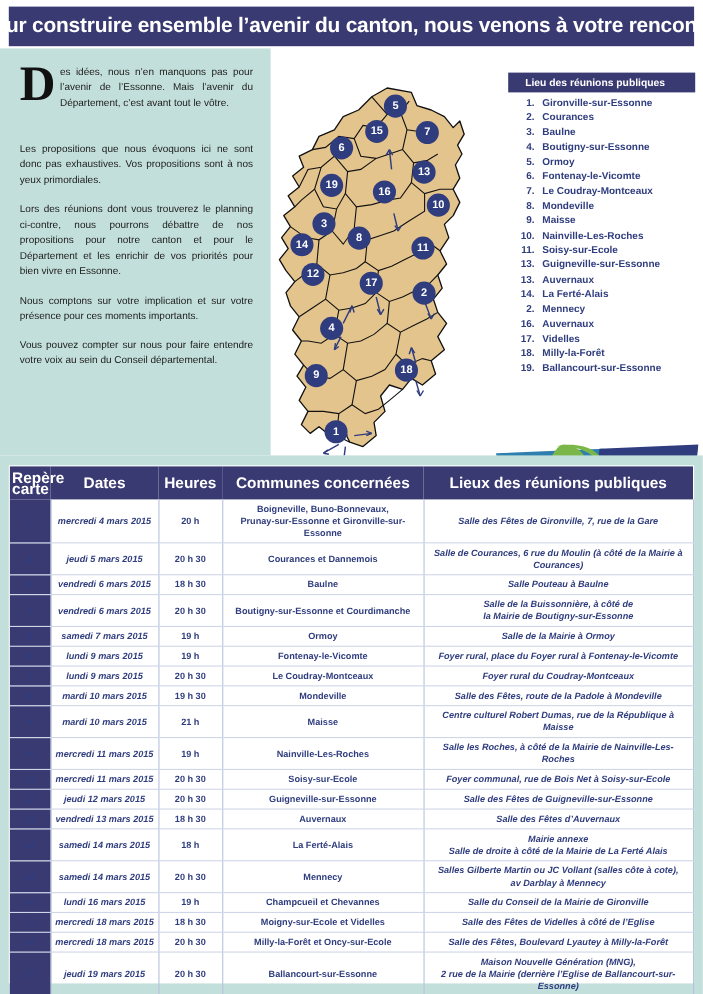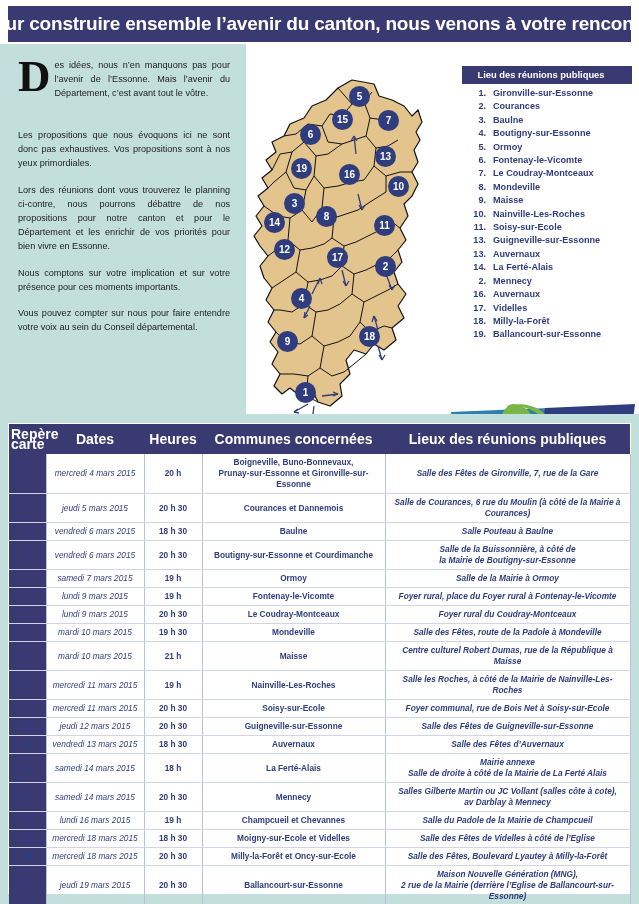--- a/index.html
+++ b/index.html
@@ -153,21 +153,21 @@
     line-height: 11px;
   }
   td.c-num {
     background: #3a3a72;
     color: #ffffff;
     font-weight: bold;
     font-size: 8.4px;
     border-bottom: 1px solid #5c5c90;
     border-right: none;
   }
-  td.c-date { font-style: italic; font-weight: normal; }
+  td.c-date { font-style: italic; font-weight: bold; }
   td.c-time { font-weight: bold; }
   td.c-comm { font-weight: bold; }
   td.c-place { font-style: italic; font-weight: bold; border-right: none; }
 
   col.w-num   { width: 37px; }
   col.w-date  { width: 98px; }
   col.w-time  { width: 58px; }
   col.w-comm  { width: 183px; }
   col.w-place { width: 245px; }
 </style>
@@ -508,21 +508,21 @@
               <td class="c-date">samedi 14 mars 2015</td>
               <td class="c-time">20 h 30</td>
               <td class="c-comm">Mennecy</td>
               <td class="c-place">Salles Gilberte Martin ou JC Vollant (salles côte à cote),<br>av Darblay à Mennecy</td>
             </tr>
             <tr>
               <td class="c-num">16</td>
               <td class="c-date">lundi 16 mars 2015</td>
               <td class="c-time">19 h</td>
               <td class="c-comm">Champcueil et Chevannes</td>
-              <td class="c-place">Salle du Padole de la Mairie de Champcueil</td>
+              <td class="c-place">Salle du Conseil de la Mairie de Gironville</td>
             </tr>
             <tr>
               <td class="c-num">17</td>
               <td class="c-date">mercredi 18 mars 2015</td>
               <td class="c-time">18 h 30</td>
               <td class="c-comm">Moigny-sur-Ecole et Videlles</td>
               <td class="c-place">Salle des Fêtes de Videlles à côté de l’Eglise</td>
             </tr>
             <tr>
               <td class="c-num">18</td>

